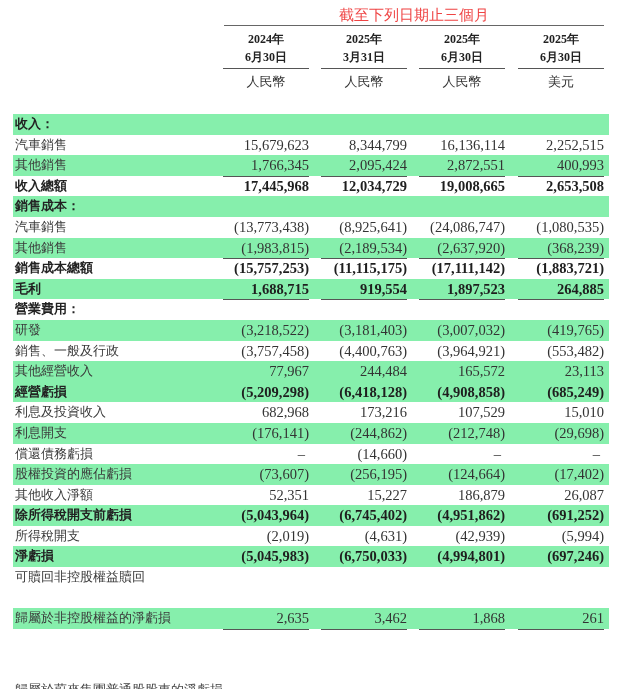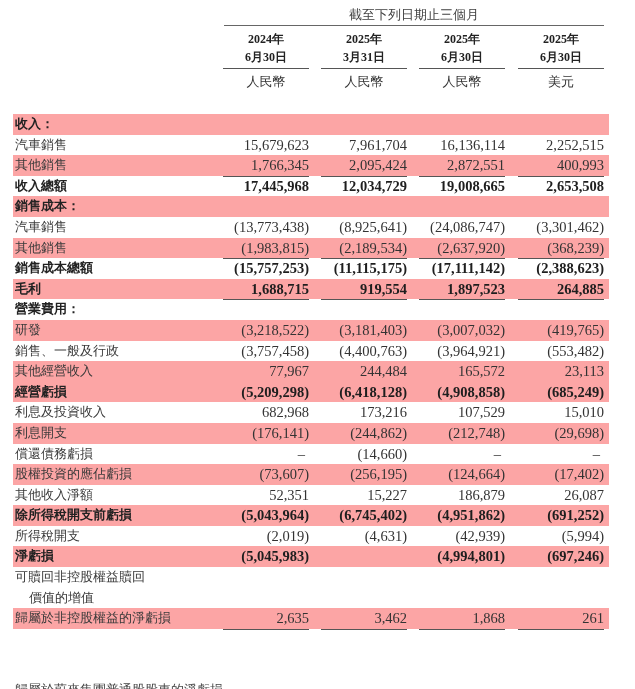--- a/index.html
+++ b/index.html
@@ -3,22 +3,22 @@
 <meta charset="utf-8">
 <style>
   html, body { margin: 0; padding: 0; background: #ffffff; }
   body {
     width: 635px; height: 689px; overflow: hidden; position: relative;
     font-family: "DejaVu Serif", "Liberation Serif", serif;
     color: #2a2a2a;
   }
   .hdr-title {
     position: absolute; left: 224px; width: 380px; top: 5px; height: 20px;
-    text-align: center; font-size: 13px; line-height: 20px;
-    font-family: "DejaVu Sans", sans-serif; color: #404040;
+    text-align: center; font-size: 15px; line-height: 20px;
+    font-family: "DejaVu Sans", sans-serif; color: #ef4444;
   }
   .hdr-rule {
     position: absolute; left: 224px; width: 380px; top: 25px; height: 0;
     border-top: 1px solid #666;
   }
   .hdr-col {
     position: absolute; top: 30px; width: 86px; text-align: center;
   }
   .hdr-col .yr, .hdr-col .dt {
     font-size: 12px; line-height: 18px; font-weight: bold;
@@ -29,21 +29,21 @@
     font-size: 13px; line-height: 22px; margin-top: 2px;
     font-family: "DejaVu Sans", sans-serif; color: #333;
   }
   .c1 { left: 223px; } .c2 { left: 321px; } .c3 { left: 419px; } .c4 { left: 518px; }
 
   .table { position: absolute; left: 13px; top: 114px; width: 596px; }
   .row {
     position: relative; height: 20.6px; line-height: 20.6px;
     font-size: 13.5px; white-space: nowrap;
   }
-  .row.blue { background: #fca5a5; }
+  .row.blue { background: #86efac; }
   .row.tall { height: 41px; }
   .row .label {
     position: absolute; left: 2px; top: 0;
     font-family: "DejaVu Sans", sans-serif; font-size: 13px; color: #3a3a3a;
   }
   .row.tall .label { line-height: 20.5px; }
   .row .label .indent { padding-left: 14px; display: block; }
   .row.bold .label { font-weight: bold; color: #222; }
   .row .v {
     position: absolute; top: 0; width: 86px; text-align: right;
@@ -95,21 +95,21 @@
     <div class="row blue bold">
       <div class="label">收入：</div>
       <div class="v k1"></div>
       <div class="v k2"></div>
       <div class="v k3"></div>
       <div class="v k4"></div>
     </div>
     <div class="row">
       <div class="label">汽車銷售</div>
       <div class="v k1">15,679,623</div>
-      <div class="v k2">7,961,704</div>
+      <div class="v k2">8,344,799</div>
       <div class="v k3">16,136,114</div>
       <div class="v k4">2,252,515</div>
     </div>
     <div class="row blue">
       <div class="label">其他銷售</div>
       <div class="v k1">1,766,345</div>
       <div class="uline u1"></div>
       <div class="v k2">2,095,424</div>
       <div class="uline u2"></div>
       <div class="v k3">2,872,551</div>
@@ -129,42 +129,42 @@
       <div class="v k1"></div>
       <div class="v k2"></div>
       <div class="v k3"></div>
       <div class="v k4"></div>
     </div>
     <div class="row">
       <div class="label">汽車銷售</div>
       <div class="v k1">(13,773,438)</div>
       <div class="v k2">(8,925,641)</div>
       <div class="v k3">(24,086,747)</div>
-      <div class="v k4">(3,301,462)</div>
+      <div class="v k4">(1,080,535)</div>
     </div>
     <div class="row blue">
       <div class="label">其他銷售</div>
       <div class="v k1">(1,983,815)</div>
       <div class="uline u1"></div>
       <div class="v k2">(2,189,534)</div>
       <div class="uline u2"></div>
       <div class="v k3">(2,637,920)</div>
       <div class="uline u3"></div>
       <div class="v k4">(368,239)</div>
       <div class="uline u4"></div>
     </div>
     <div class="row bold">
       <div class="label">銷售成本總額</div>
       <div class="v k1">(15,757,253)</div>
       <div class="uline u1"></div>
       <div class="v k2">(11,115,175)</div>
       <div class="uline u2"></div>
       <div class="v k3">(17,111,142)</div>
       <div class="uline u3"></div>
-      <div class="v k4">(2,388,623)</div>
+      <div class="v k4">(1,883,721)</div>
       <div class="uline u4"></div>
     </div>
     <div class="row blue bold">
       <div class="label">毛利</div>
       <div class="v k1">1,688,715</div>
       <div class="uline u1"></div>
       <div class="v k2">919,554</div>
       <div class="uline u2"></div>
       <div class="v k3">1,897,523</div>
       <div class="uline u3"></div>
@@ -259,27 +259,27 @@
       <div class="v k2">(4,631)</div>
       <div class="uline u2"></div>
       <div class="v k3">(42,939)</div>
       <div class="uline u3"></div>
       <div class="v k4">(5,994)</div>
       <div class="uline u4"></div>
     </div>
     <div class="row blue bold">
       <div class="label">淨虧損</div>
       <div class="v k1">(5,045,983)</div>
+      <div class="v k2">(6,750,033)</div>
       <div class="v k3">(4,994,801)</div>
       <div class="v k4">(697,246)</div>
     </div>
     <div class="row tall">
       <div class="label">
         <span style="display: block;">可贖回非控股權益贖回</span>
-        <span class="indent">價值的增值</span>
       </div>
       <div class="v k1">(83,022)</div>
       <div class="v k2">(144,490)</div>
       <div class="v k3">(148,374)</div>
       <div class="v k4">(20,712)</div>
     </div>
     <div class="row blue">
       <div class="label">歸屬於非控股權益的淨虧損</div>
       <div class="v k1">2,635</div>
       <div class="uline u1"></div>

